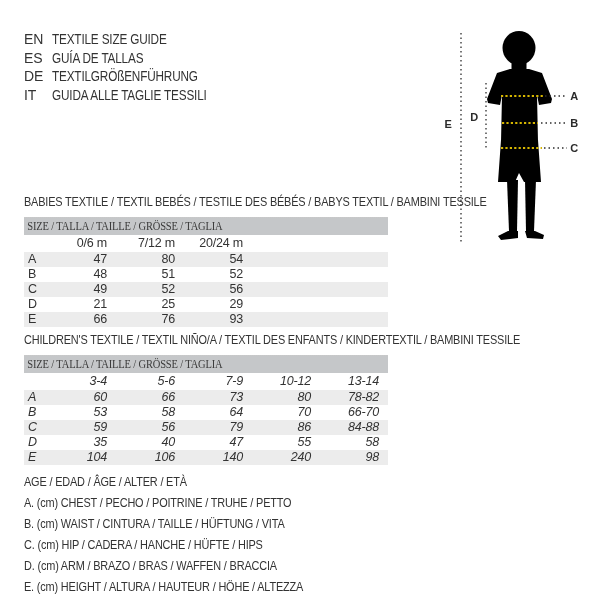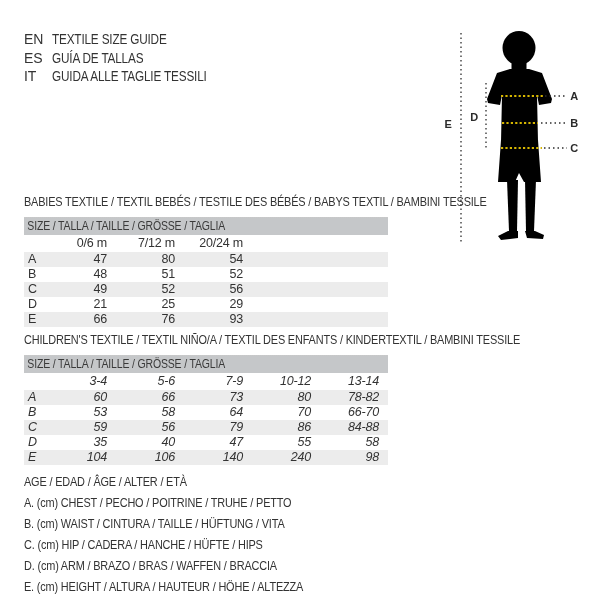--- a/index.html
+++ b/index.html
@@ -17,21 +17,21 @@
   .lang-row{display:flex;line-height:18.5px;}
   .lang-code{width:28px;flex:0 0 28px;}
 
   
   .sec-title{left:24px;font-size:13px;font-weight:500;white-space:nowrap;}
 
   
   .size-table{left:24px;width:364px;font-size:12.5px;}
   .size-bar{
     height:17px;line-height:17px;background:#c5c7c9;color:#3a3a3a;
-    border-top:1px dotted #c9c9c9;font-weight:500;
+    border-top:1px dotted #c9c9c9;font-weight:500;font-family:Liberation Serif, serif;
   }
   .size-bar .cond{padding-left:4px;}
   .t-row{display:grid;height:15px;line-height:15px;}
   .t-row.head{height:17px;line-height:17px;}
   .cols3{grid-template-columns:15px 68px 68px 68px;}
   .cols5{grid-template-columns:15px 68px 68px 68px 68px 68px;font-style:italic;}
   .t-row .lbl{padding-left:4px;text-align:left;}
   .t-row .val{text-align:right;}
   .t-row.alt{background:#ececec;}
 
@@ -50,20 +50,24 @@
 <body>
 
 <div class="abs lang-list">
   <div class="lang-row">
     <span class="lang-code">EN</span>
     <span class="cond">TEXTILE SIZE GUIDE</span>
   </div>
   <div class="lang-row">
     <span class="lang-code">ES</span>
     <span class="cond">GUÍA DE TALLAS</span>
+  </div>
+  <div class="lang-row">
+    <span class="lang-code">DE</span>
+    <span class="cond">TEXTILGRÖßENFÜHRUNG</span>
   </div>
   <div class="lang-row">
     <span class="lang-code">IT</span>
     <span class="cond">GUIDA ALLE TAGLIE TESSILI</span>
   </div>
 </div>
 
 <svg class="abs figure" viewBox="0 0 165 228" width="165" height="228">
 
   <line x1="26" y1="11" x2="26" y2="221" stroke="#2e2e2e" stroke-width="1.3" stroke-dasharray="1.5,3"></line>

